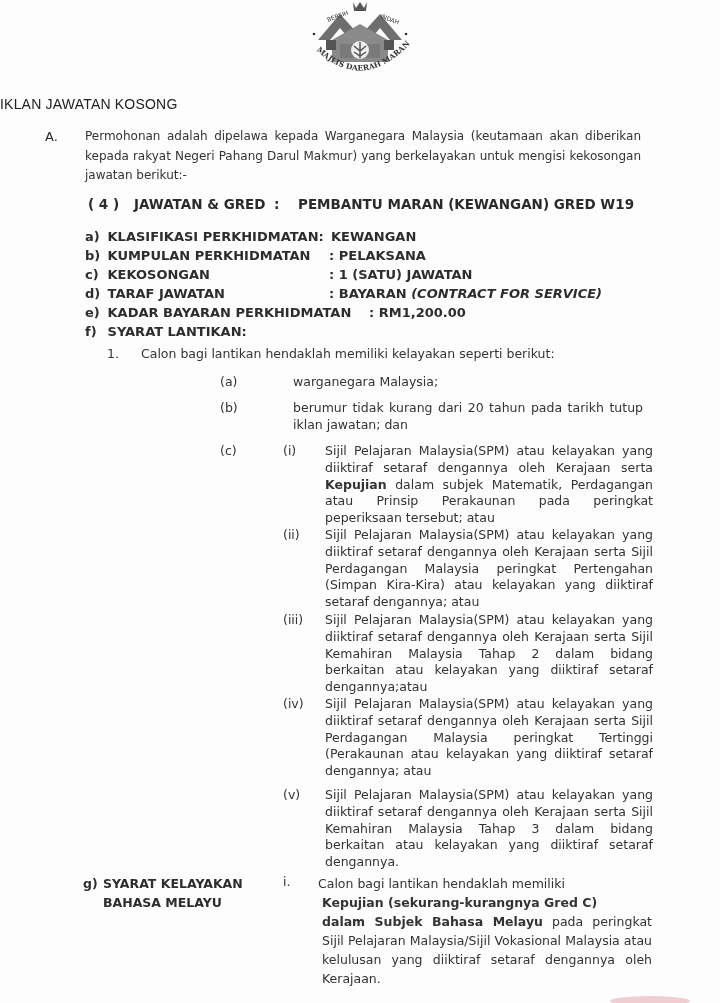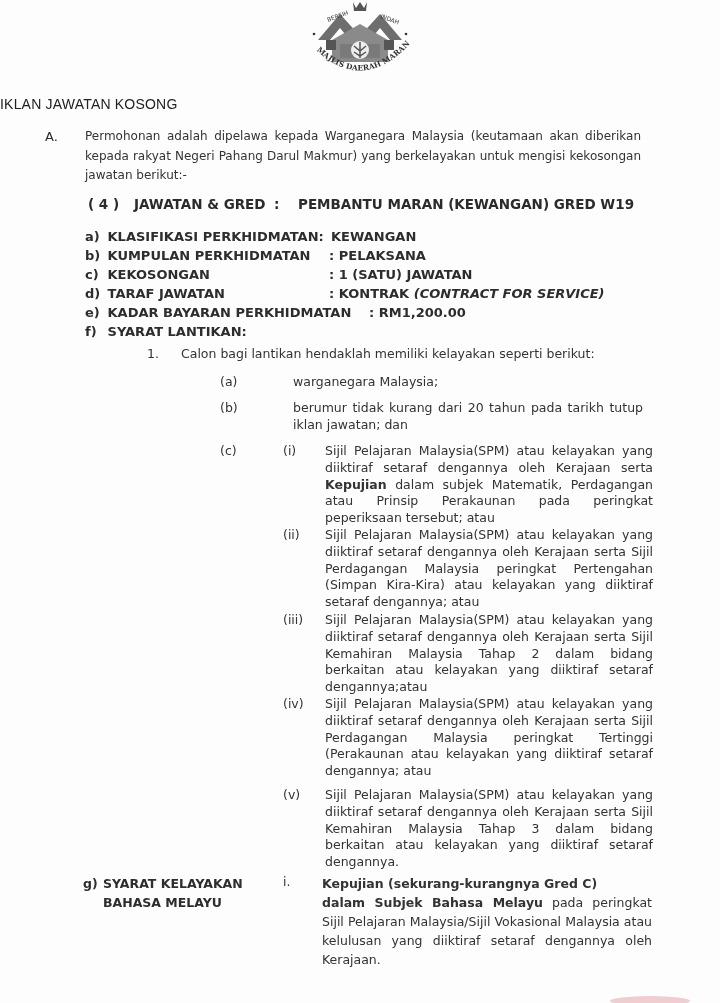--- a/index.html
+++ b/index.html
@@ -23,21 +23,21 @@
   .post-line {
     position: absolute; left: 88px; top: 196px; font-size: 13.5px; font-weight: bold; color: #2b2b2b;
     white-space: pre;
   }
   .post-line span { display: inline-block; }
   .kv { position: absolute; left: 85px; font-size: 13px; font-weight: bold; color: #2d2d2d; white-space: nowrap; }
   .kv .lbl { display: inline-block; width: 18px; font-weight: bold; }
   .kv .key { display: inline-block; }
   .kv .val { position: absolute; white-space: nowrap; }
   .kv .val i { font-style: italic; }
-  .p1 { position: absolute; left: 107px; top: 346px; font-size: 12.5px; color: #333; margin-left: 40px; }
+  .p1 { position: absolute; left: 107px; top: 346px; font-size: 12.5px; color: #333; }
   .p1 .num { display: inline-block; width: 34px; }
   .row { position: absolute; font-size: 12.5px; color: #333; }
   .alpha { position: absolute; left: 220px; }
   .roman { position: absolute; left: 283px; }
   .txt { position: absolute; line-height: 16.8px; text-align: justify; text-align-last: left; }
   .txt-ab { left: 293px; width: 350px; }
   .txt-c { left: 325px; width: 328px; }
   .bold { font-weight: bold; }
   .g-lbl { position: absolute; left: 83px; top: 874px; font-size: 12.5px; font-weight: bold; color: #2d2d2d; line-height: 19px; }
   .g-lbl .l { display: inline-block; width: 20px; }
@@ -93,21 +93,21 @@
     <span class="val" style="left:246px"><span>KEWANGAN</span><i></i></span>
   </div>
   <div class="kv" style="top:267px">
     <span class="lbl">c)</span>
     <span class="key">KEKOSONGAN</span>
     <span class="val" style="left:244px"><span>: 1 (SATU) JAWATAN</span><i></i></span>
   </div>
   <div class="kv" style="top:286px">
     <span class="lbl">d)</span>
     <span class="key">TARAF JAWATAN</span>
-    <span class="val" style="left:244px"><span>: KONTRAK </span><i>(CONTRACT FOR SERVICE)</i></span>
+    <span class="val" style="left:244px"><span>: BAYARAN </span><i>(CONTRACT FOR SERVICE)</i></span>
   </div>
   <div class="kv" style="top:305px">
     <span class="lbl">e)</span>
     <span class="key">KADAR BAYARAN PERKHIDMATAN</span>
     <span class="val" style="left:284px"><span>:   RM1,200.00</span><i></i></span>
   </div>
   <div class="kv" style="top:324px">
     <span class="lbl">f)</span>
     <span class="key">SYARAT LANTIKAN:</span>
   </div>
@@ -150,17 +150,18 @@
     <span class="roman">(v)</span>
     <span class="txt txt-c">Sijil Pelajaran Malaysia(SPM) atau kelayakan yang diiktiraf setaraf dengannya oleh Kerajaan serta Sijil Kemahiran Malaysia Tahap 3 dalam bidang berkaitan atau kelayakan yang diiktiraf setaraf dengannya.</span>
   </div>
 
   <div class="g-lbl">
     <span class="l">g)</span><span>SYARAT KELAYAKAN</span><br>
     <span class="l"></span><span>BAHASA MELAYU</span>
   </div>
   <div class="g-num">i.</div>
   <div class="g-txt">
+    <span class="first">Calon  bagi lantikan hendaklah memiliki</span>
     <span class="rest"><span class="bold">Kepujian (sekurang-kurangnya Gred C)</span><br><span class="bold">dalam Subjek Bahasa Melayu</span><span> pada peringkat Sijil Pelajaran Malaysia/Sijil Vokasional Malaysia atau kelulusan yang diiktiraf setaraf dengannya oleh Kerajaan.</span></span>
   </div>
 
   <div class="corner-mark"></div>
 </div>
 
 </body></html>

